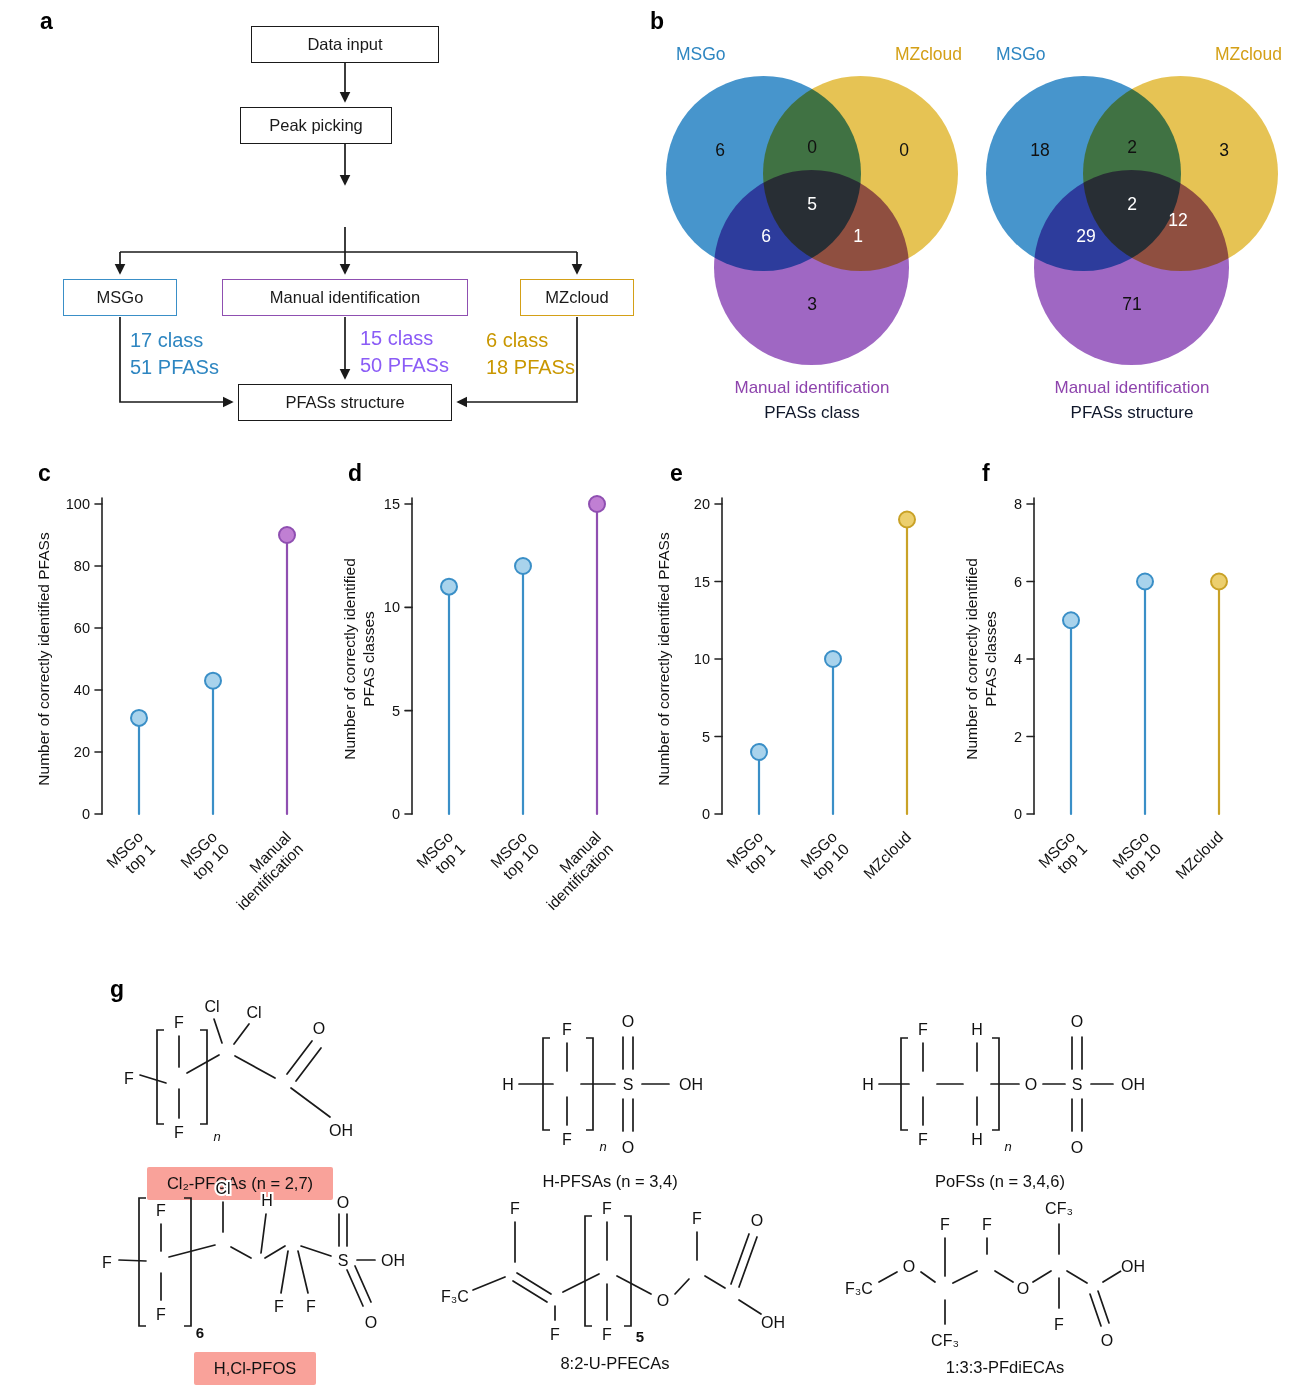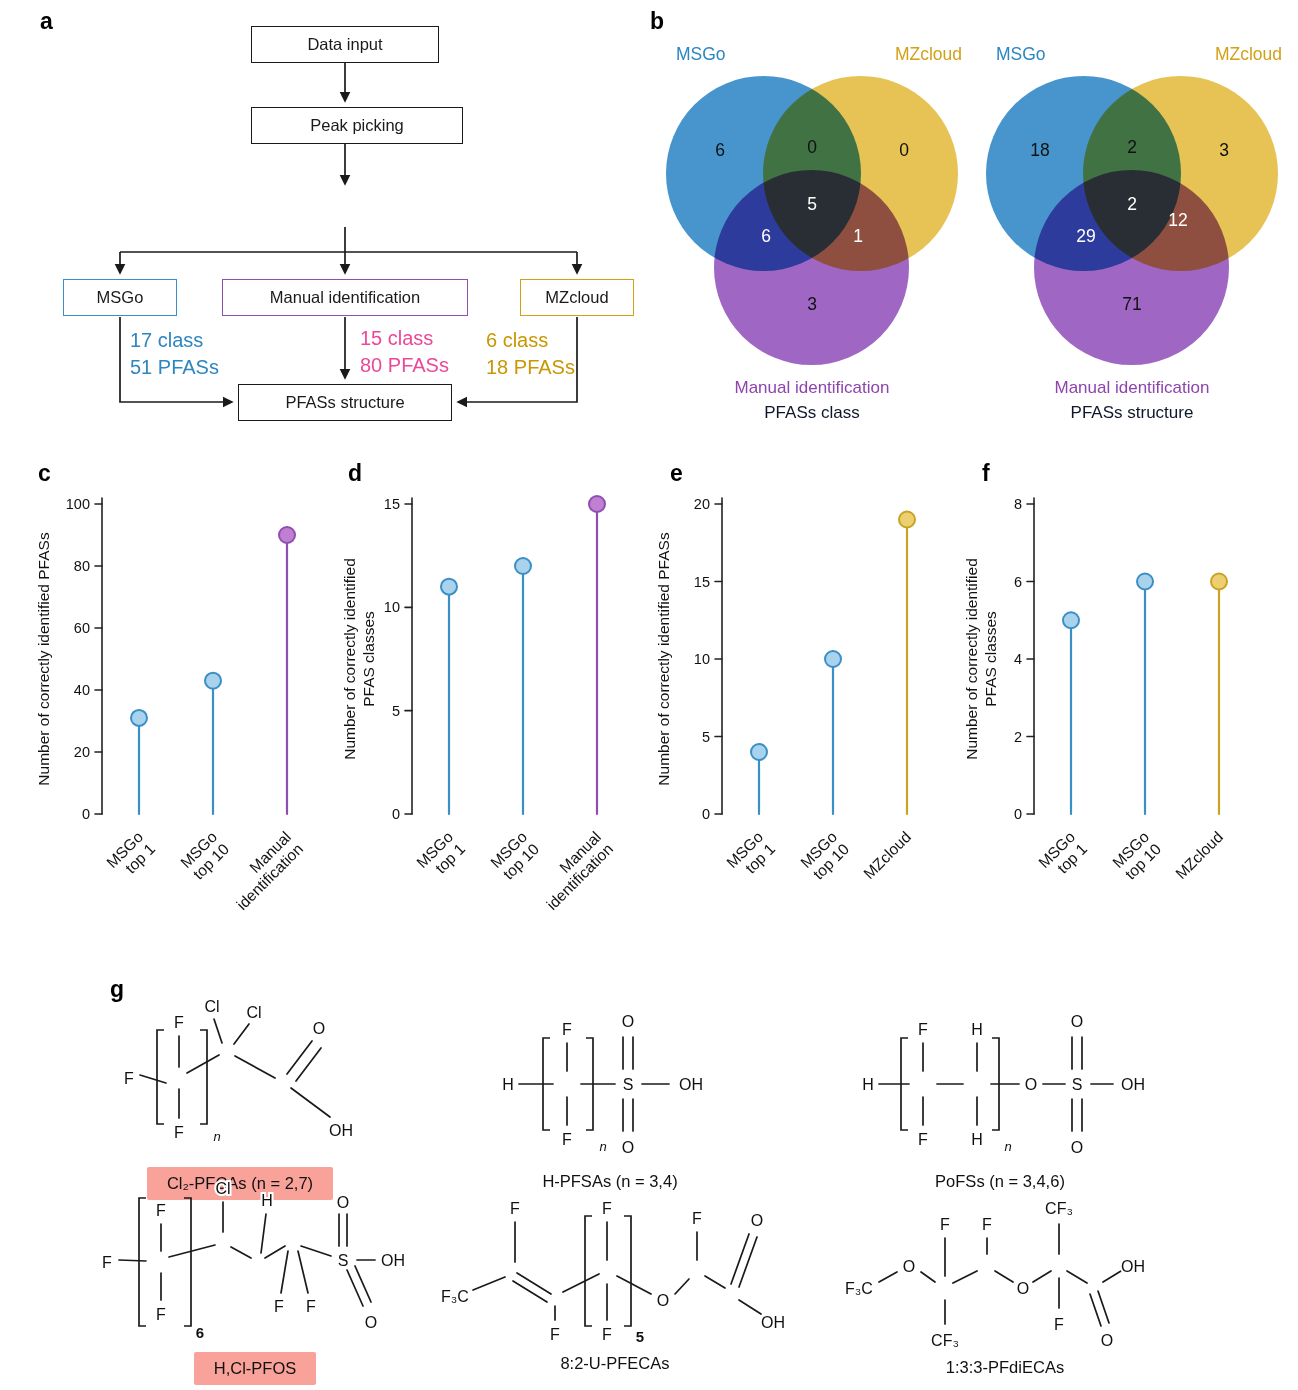--- a/index.html
+++ b/index.html
@@ -12,21 +12,21 @@
 
   
   .flow-lines{position:absolute;left:0;top:0}
   .fbox{position:absolute;height:37px;border:1.7px solid #1a1a1a;background:#fff;
         display:flex;align-items:center;justify-content:center;font-size:16.5px}
   .fbox.b-blue{border-color:#3a8fc7}
   .fbox.b-purple{border-color:#8f4fb1}
   .fbox.b-gold{border-color:#d4a017}
   .fstats{position:absolute;font-size:20px;line-height:1.35}
   .fstats.t-blue{color:#2e86c1}
-  .fstats.t-purple{color:#ec4899}
+  .fstats.t-purple{color:#8b5cf6}
   .fstats.t-gold{color:#c99700}
 
   
   .venn{position:absolute;width:300px;height:400px}
   .vc{position:absolute;width:195px;height:195px;border-radius:50%;mix-blend-mode:multiply;opacity:.95}
   .vc-blue{left:4px;top:44px;background:#3d8fc9}
   .vc-yellow{left:101px;top:44px;background:#e5c04b}
   .vc-purple{left:52px;top:138px;background:#9a5fc0}
   .vnum{position:absolute;transform:translate(-50%,-50%);font-size:17.5px;color:#111;z-index:3}
   .vnum.light{color:#fff}
@@ -73,21 +73,21 @@
         <line x1="547" y1="246" x2="547" y2="267" marker-end="url(#arr)"></line>
         <polyline points="90,311 90,396 202,396" marker-end="url(#arr)"></polyline>
         <line x1="315" y1="311" x2="315" y2="372" marker-end="url(#arr)"></line>
         <polyline points="547,311 547,396 428,396" marker-end="url(#arr)"></polyline>
       </g>
     </svg>
 
     <div class="fbox" style="left:221px;top:20px;width:188px">
       <span>Data input</span>
       </div>
-    <div class="fbox" style="left:221px;top:101px;width:212px">
+    <div class="fbox" style="left:210px;top:101px;width:152px">
       <span>Peak picking</span>
       </div>
     <div class="fbox b-blue" style="left:33px;top:273px;width:114px">
       <span>MSGo</span>
       </div>
     <div class="fbox b-purple" style="left:192px;top:273px;width:246px">
       <span>Manual identification</span>
       </div>
     <div class="fbox b-gold" style="left:490px;top:273px;width:114px">
       <span>MZcloud</span>
@@ -95,21 +95,21 @@
     <div class="fbox" style="left:208px;top:378px;width:214px">
       <span>PFASs structure</span>
       </div>
 
     <div class="fstats t-blue" style="left:100px;top:321px">
       <div>17 class</div>
       <div>51 PFASs</div>
     </div>
     <div class="fstats t-purple" style="left:330px;top:319px">
       <div>15 class</div>
-      <div>80 PFASs</div>
+      <div>50 PFASs</div>
     </div>
     <div class="fstats t-gold" style="left:456px;top:321px">
       <div>6 class</div>
       <div>18 PFASs</div>
     </div>
   </section>
 
   <section class="panel" style="left:650px;top:6px;width:648px;height:450px">
     <div class="plabel" style="left:0;top:4px">b</div>
 

